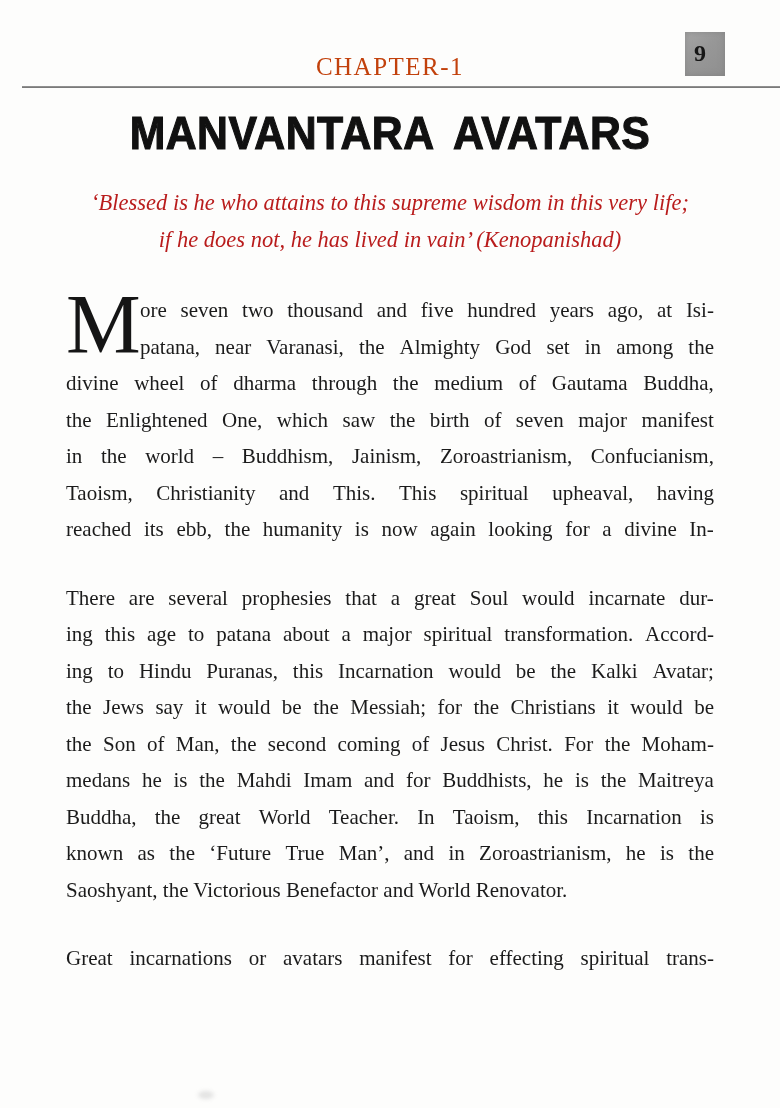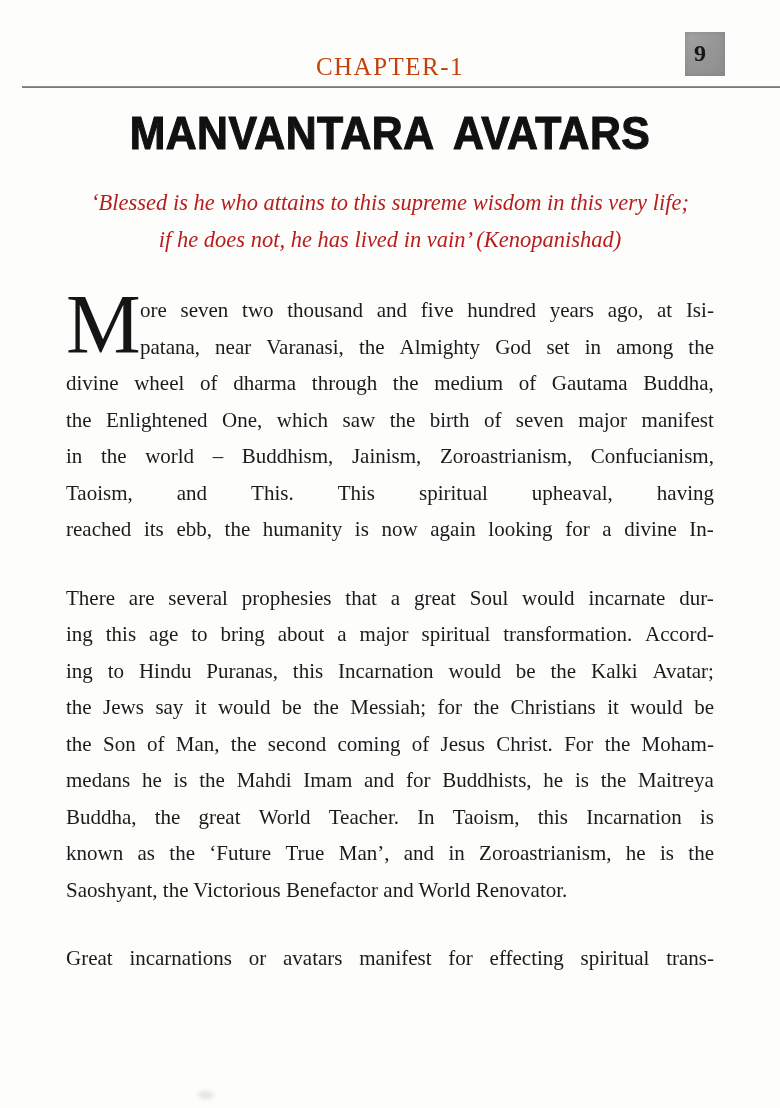--- a/index.html
+++ b/index.html
@@ -129,20 +129,21 @@
           <span>the</span>
           <span>world</span>
           <span>–</span>
           <span>Buddhism,</span>
           <span>Jainism,</span>
           <span>Zoroastrianism,</span>
           <span>Confucianism,</span>
         </div>
         <div class="pline">
           <span>Taoism,</span>
+          <span>Christianity</span>
           <span>and</span>
           <span>This.</span>
           <span>This</span>
           <span>spiritual</span>
           <span>upheaval,</span>
           <span>having</span>
         </div>
         <div class="pline">
           <span>reached</span>
           <span>its</span>
@@ -171,21 +172,21 @@
           <span>Soul</span>
           <span>would</span>
           <span>incarnate</span>
           <span>dur-</span>
         </div>
         <div class="pline">
           <span>ing</span>
           <span>this</span>
           <span>age</span>
           <span>to</span>
-          <span>bring</span>
+          <span>patana</span>
           <span>about</span>
           <span>a</span>
           <span>major</span>
           <span>spiritual</span>
           <span>transformation.</span>
           <span>Accord-</span>
         </div>
         <div class="pline">
           <span>ing</span>
           <span>to</span>

